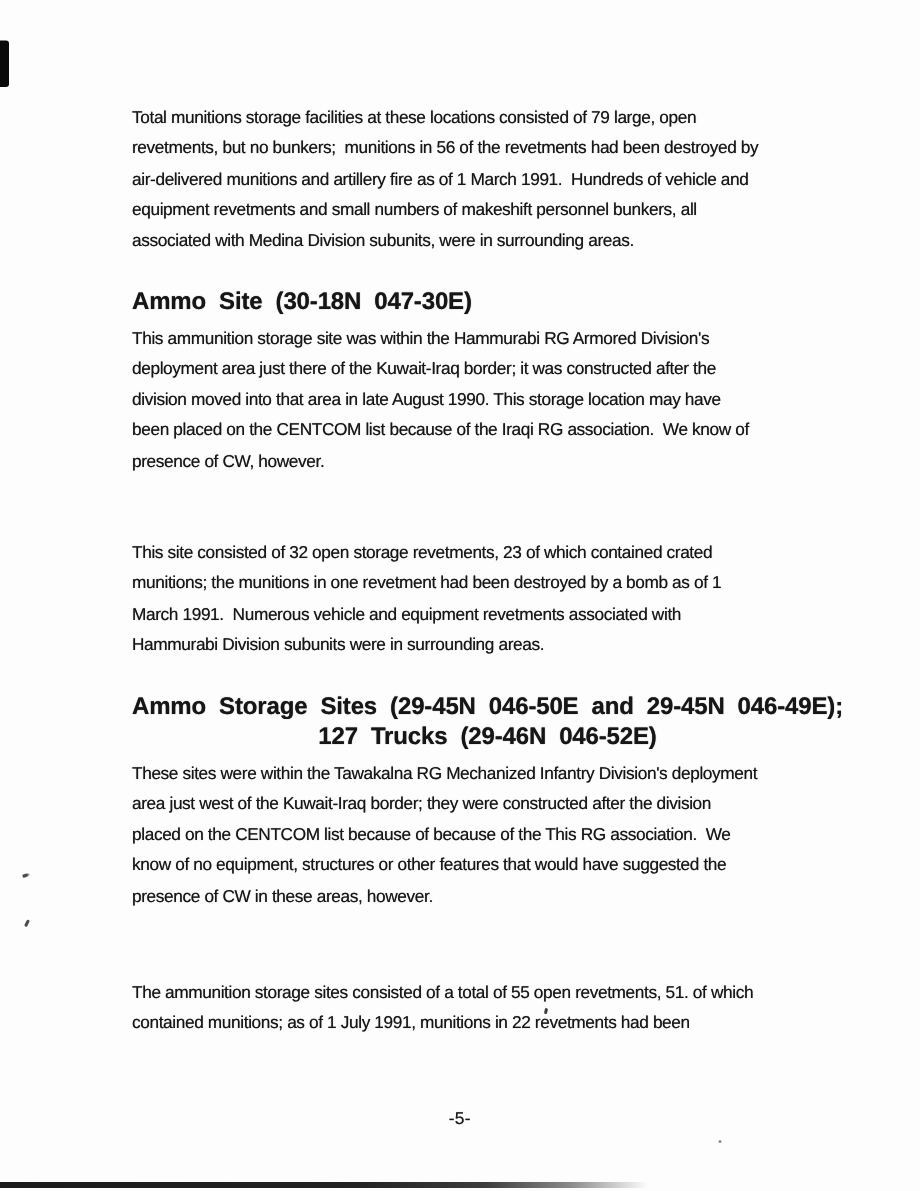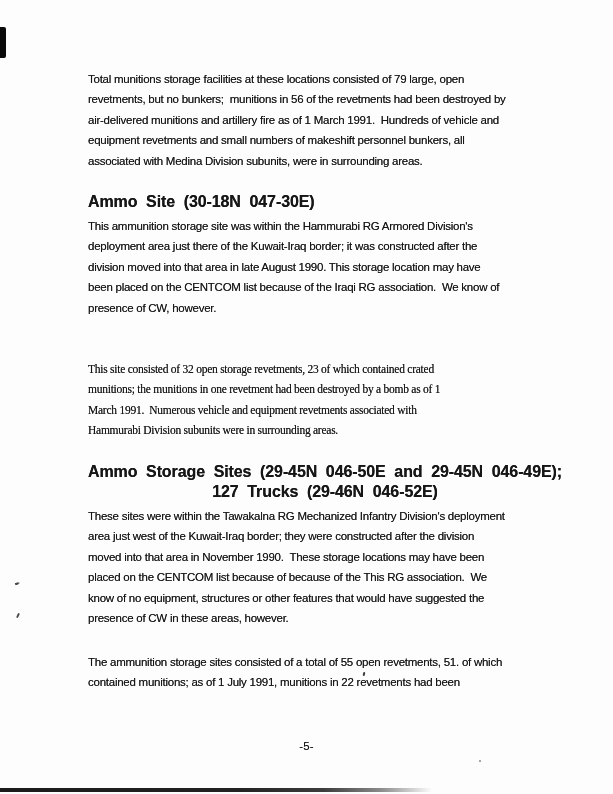--- a/index.html
+++ b/index.html
@@ -19,21 +19,21 @@
     text-shadow:0 0 0.5px rgba(0,0,0,0.65);
   }
   .line { white-space:pre; }
   .heading .line {
     font-weight:bold; font-size:16px; letter-spacing:-0.1px;
     text-shadow:0 0 0.6px rgba(0,0,0,0.8);
   }
   .b-para1 { top:69px; }
   .b-h1    { top:192px; }
   .b-para2 { top:216px; }
-  .b-para3 { top:359px;font-family:Liberation Serif, serif; }
+  .b-para3 { top:359px; }
   .b-h2    { top:462px;text-align:center; }
   .b-para4 { top:506px; }
   .b-para5 { top:652px; }
   .pageno {
     position:absolute; top:736px; left:0; width:613px;
     text-align:center; font-size:11.5px; line-height:20.4px;
     letter-spacing:0.2px; text-shadow:0 0 0.5px rgba(0,0,0,0.65);
   }
   
   .artifact { position:absolute; }
@@ -104,21 +104,20 @@
   </div>
 
   <div class="block heading b-h2">
     <div class="line">Ammo  Storage  Sites  (29-45N  046-50E  and  29-45N  046-49E);</div>
     <div class="line">127  Trucks  (29-46N  046-52E)</div>
   </div>
 
   <div class="block b-para4">
     <div class="line">These sites were within the Tawakalna RG Mechanized Infantry Division's deployment</div>
     <div class="line">area just west of the Kuwait-Iraq border; they were constructed after the division</div>
-    <div class="line">moved into that area in November 1990.  These storage locations may have been</div>
     <div class="line">placed on the CENTCOM list because of because of the This RG association.  We</div>
     <div class="line">know of no equipment, structures or other features that would have suggested the</div>
     <div class="line">presence of CW in these areas, however.</div>
   </div>
 
   <div class="block b-para5">
     <div class="line">The ammunition storage sites consisted of a total of 55 open revetments, 51. of which</div>
     <div class="line">contained munitions; as of 1 July 1991, munitions in 22 revetments had been</div>
   </div>
 

